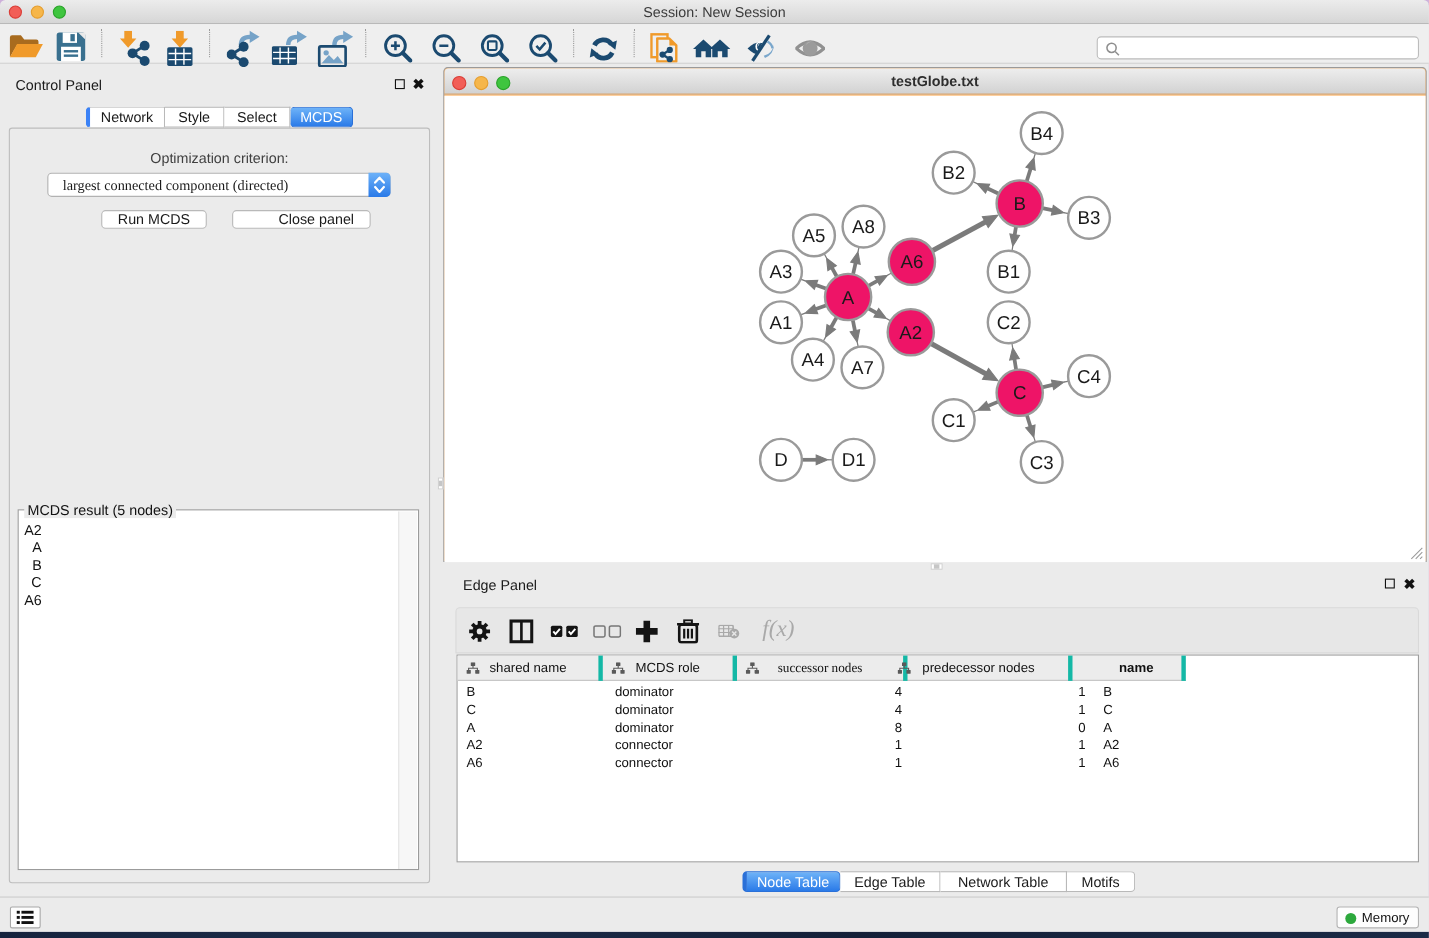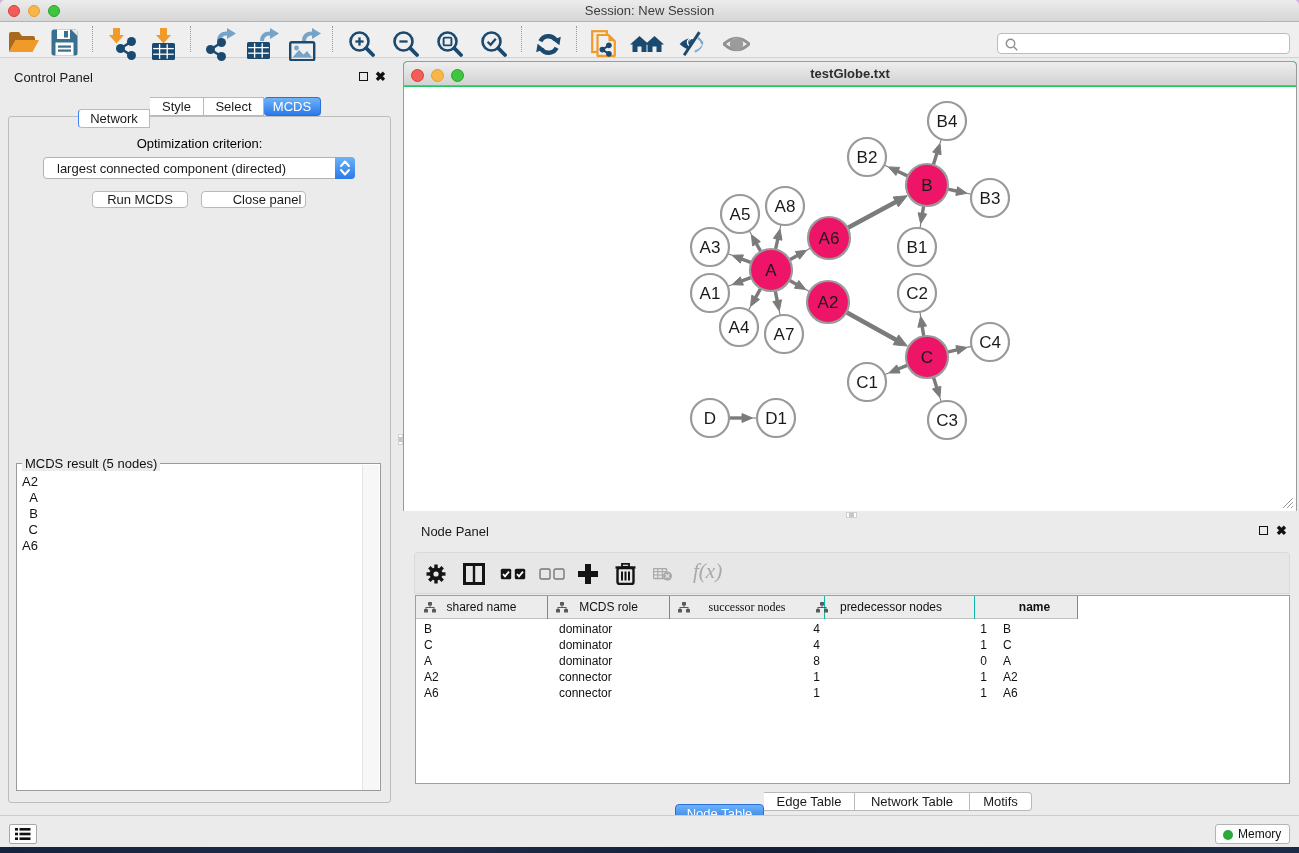--- a/index.html
+++ b/index.html
@@ -15,44 +15,44 @@
 .toolbar { position:absolute; left:0; top:22px; width:100%; height:36px; background:#efefef; border-bottom:1px solid #d2d2d2; }
 .tbi { position:absolute; top:2px; }
 .sep { position:absolute; top:4px; height:26px; width:0; border-left:1px dotted #9a9a9a; }
 .search { position:absolute; left:997px; top:11px; width:293px; height:21px; background:#fff; border:1px solid #bcbcbc; border-radius:4px; }
 .cp-title { position:absolute; left:14px; top:70px; font-size:13px; color:#1a1a1a; }
 .cp-float { position:absolute; left:359px; top:72px; width:9px; height:9px; border:1.5px solid #111; }
 .cp-close { position:absolute; left:375px; top:69px; font-size:13px; font-weight:bold; color:#111; }
 .cp-content { position:absolute; left:8px; top:116px; width:383px; height:687px; border:1px solid #bdbdbd; border-radius:3px; }
 .tabs { position:absolute; left:78px; top:97px; height:19px; display:flex; z-index:3; }
 .tab { height:19px; background:#fff; border:1px solid #b9b9b9; border-left:none; font-size:13px; color:#1a1a1a; text-align:center; line-height:18px; }
-.tab.first { border-left:1px solid #3b82f6; border-radius:4px 0 0 4px;margin-top:12px; }
+.tab.first { border-left:4px solid #3b82f6; border-radius:4px 0 0 4px; }
 .tab.last { border-radius:0 4px 4px 0; }
 .tab.sel { background:linear-gradient(#6eb3f8,#2a7ae8); color:#fff; border-color:#2a70d8; border-radius:4px; }
-.optlabel { position:absolute; left:0; top:136px; width:399px; text-align:center; font-size:13px; color:#000000; }
-.combo { position:absolute; left:43px; top:157px; width:312px; height:22px; background:#fff; border:1px solid #b2b2b2; border-radius:4px; font-size:13px; color:#1a1a1a; line-height:21px; padding-left:13px; }
+.optlabel { position:absolute; left:0; top:136px; width:399px; text-align:center; font-size:13px; color:#404040; }
+.combo { position:absolute; left:43px; top:157px; width:312px; height:22px; background:#fff; border:1px solid #b2b2b2; border-radius:4px; font-size:13px; color:#1a1a1a; line-height:21px; padding-left:13px;font-family:Liberation Serif, serif; }
 .combo-btn { position:absolute; right:-1px; top:-1px; width:20px; height:22px; background:linear-gradient(#6db2f9,#2a7ae8); border-radius:0 4px 4px 0; }
 .btn { position:absolute; top:191px; height:17px; background:#fff; border:1px solid #b9b9b9; border-radius:4px; font-size:13px; color:#1a1a1a; text-align:center; line-height:16px; }
 .mcds-box { position:absolute; left:16px; top:463px; width:365px; height:328px; border:1px solid #9b9b9b; background:#fff;text-align:right; }
 .mcds-label { position:absolute; left:5px; top:-8px; background:#ebebeb; padding:0 3px; font-size:13px; color:#111; }
 .mcds-list { position:absolute; left:5px; top:10px; font-size:13px; color:#111; line-height:16px; }
 .mcds-sb { position:absolute; right:1px; top:1px; width:17px; height:325px; background:#f7f7f7; border-left:1px solid #e3e3e3; }
 
-.gwin { position:absolute; left:403px; top:61px; width:894px; height:450px; background:#22c55e; border:1px solid #9a9a9a; border-radius:4px 4px 0 0; }
+.gwin { position:absolute; left:403px; top:61px; width:894px; height:450px; background:#fdba74; border:1px solid #9a9a9a; border-radius:4px 4px 0 0; }
 .gtitle { position:absolute; left:0; top:0; width:100%; height:24px; background:linear-gradient(#eeeeee,#d2d2d2); border-bottom:1px solid #9f9f9f; border-radius:4px 4px 0 0; }
 .gtl { position:absolute; top:7px; width:13px; height:13px; border-radius:50%; }
 .gcanvas { position:absolute; left:0; top:25px; width:892px; height:424px; background:#fff; }
 
 .tp-title { position:absolute; left:421px; top:524px; font-size:13px; color:#1a1a1a; }
 .tp-float { position:absolute; left:1259px; top:526px; width:9px; height:9px; border:1.5px solid #111; }
 .tp-close { position:absolute; left:1276px; top:523px; font-size:13px; font-weight:bold; color:#111; }
 .tp-toolbar { position:absolute; left:414px; top:552px; width:876px; height:42px; background:#e7e7e7; border:1px solid #d9d9d9; border-radius:4px 4px 0 0; }
 .ttable { position:absolute; left:415px; top:595px; width:875px; height:189px; background:#fff; border:1px solid #9e9e9e; }
 .thead { position:absolute; left:0; top:0; width:662px; height:23px; background:#ececec; border-bottom:1px solid #c2c2c2; }
-.thcell { position:absolute; top:0; height:23px; border-right:1px solid #14b8a6; font-size:12px; color:#111; text-align:center; line-height:23px; }
+.thcell { position:absolute; top:0; height:23px; border-right:4px solid #14b8a6; font-size:12px; color:#111; text-align:center; line-height:23px; }
 .trow { position:absolute; font-size:12px; color:#111; }
 .btabs { position:absolute; left:675px; top:792px; height:19px; display:flex; }
 
 .statusbar { position:absolute; left:0; top:815px; width:1299px; height:32px; background:#ebebeb; border-top:1px solid #cccccc; }
 .listbtn { position:absolute; left:9px; top:824px; width:28px; height:20px; background:#fdfdfd; border:1px solid #a8a8a8; border-radius:2px; }
 .membtn { position:absolute; left:1215px; top:824px; width:75px; height:20px; background:#fdfdfd; border:1px solid #b3b3b3; border-radius:3px; font-size:12px; color:#111; line-height:19px; padding-left:22px; }
 .memdot { position:absolute; left:7px; top:5px; width:10px; height:10px; border-radius:50%; background:#2ca83c; }
 .bottomdesk { position:absolute; left:0; top:847px; width:1299px; height:6px; background:linear-gradient(90deg,#16233e,#1d2c4a 30%,#141f38 60%,#1b2a46); }
 </style>
 </head>
@@ -238,21 +238,21 @@
   <div class="tab last sel" style="width:57px">MCDS</div>
 </div>
 <div class="optlabel">Optimization criterion:</div>
 <div class="combo">largest connected component (directed)
   <div class="combo-btn"><svg width="20" height="22" viewBox="0 0 20 22">
         <path d="M6 9 L10 4.5 L14 9" fill="none" stroke="#fff" stroke-width="2" stroke-linecap="round" stroke-linejoin="round"></path>
         <path d="M6 13 L10 17.5 L14 13" fill="none" stroke="#fff" stroke-width="2" stroke-linecap="round" stroke-linejoin="round"></path>
       </svg></div>
 </div>
 <div class="btn" style="left:92px; width:96px;">Run MCDS</div>
-<div class="btn" style="left:201px; width:105px;padding-left:27px;">Close panel</div>
+<div class="btn" style="left:211px; width:126px;padding-left:27px;">Close panel</div>
 <div class="mcds-box">
   <div class="mcds-label">MCDS result (5 nodes)</div>
   <div class="mcds-list">A2<br>A<br>B<br>C<br>A6</div>
   <div class="mcds-sb"></div>
 </div>
 
 <div class="gwin">
   <div class="gtitle">
     <div class="gtl" style="left:7px;background:#f25e57;border:1px solid #da3d36;"></div>
     <div class="gtl" style="left:27px;background:#f6b64a;border:1px solid #e59e2f;"></div>
@@ -370,21 +370,21 @@
     <svg width="14" height="14" viewBox="0 0 14 14" style="position:absolute;right:2px;bottom:2px">
         <g stroke="#9a9a9a" stroke-width="1">
           <line x1="3" y1="13" x2="13" y2="3"></line>
           <line x1="7" y1="13" x2="13" y2="7"></line>
           <line x1="11" y1="13" x2="13" y2="11"></line>
         </g>
       </svg>
   </div>
 </div>
 
-<div class="tp-title">Node Panel</div>
+<div class="tp-title">Edge Panel</div>
 <div class="tp-float"></div>
 <div class="tp-close">✖</div>
 <div class="tp-toolbar">
   <svg style="position:absolute;left:10px;top:10px" width="22" height="22" viewBox="0 0 22 22">
       <g fill="#141414">
         <circle cx="11" cy="11" r="6.5"></circle>
         <g stroke="#141414" stroke-width="3.4">
 <line x1="11" y1="1.5" x2="11" y2="20.5"></line>
           <line x1="1.5" y1="11" x2="20.5" y2="11"></line>
 <line x1="4.3" y1="4.3" x2="17.7" y2="17.7"></line>

